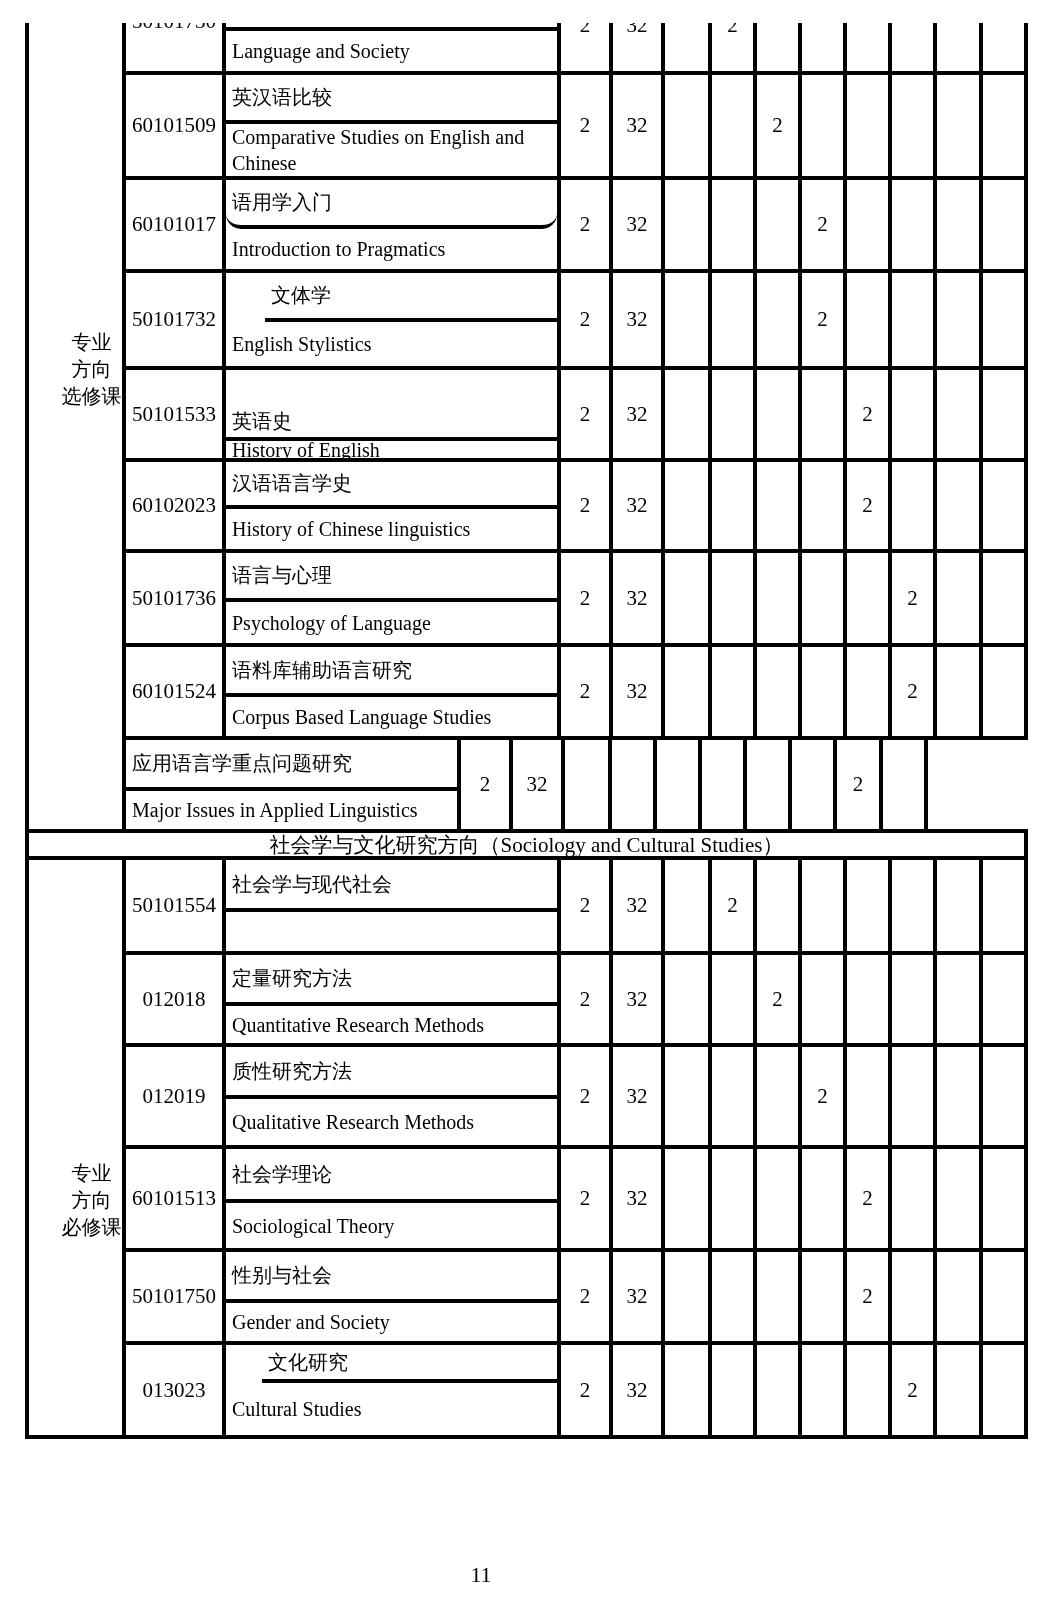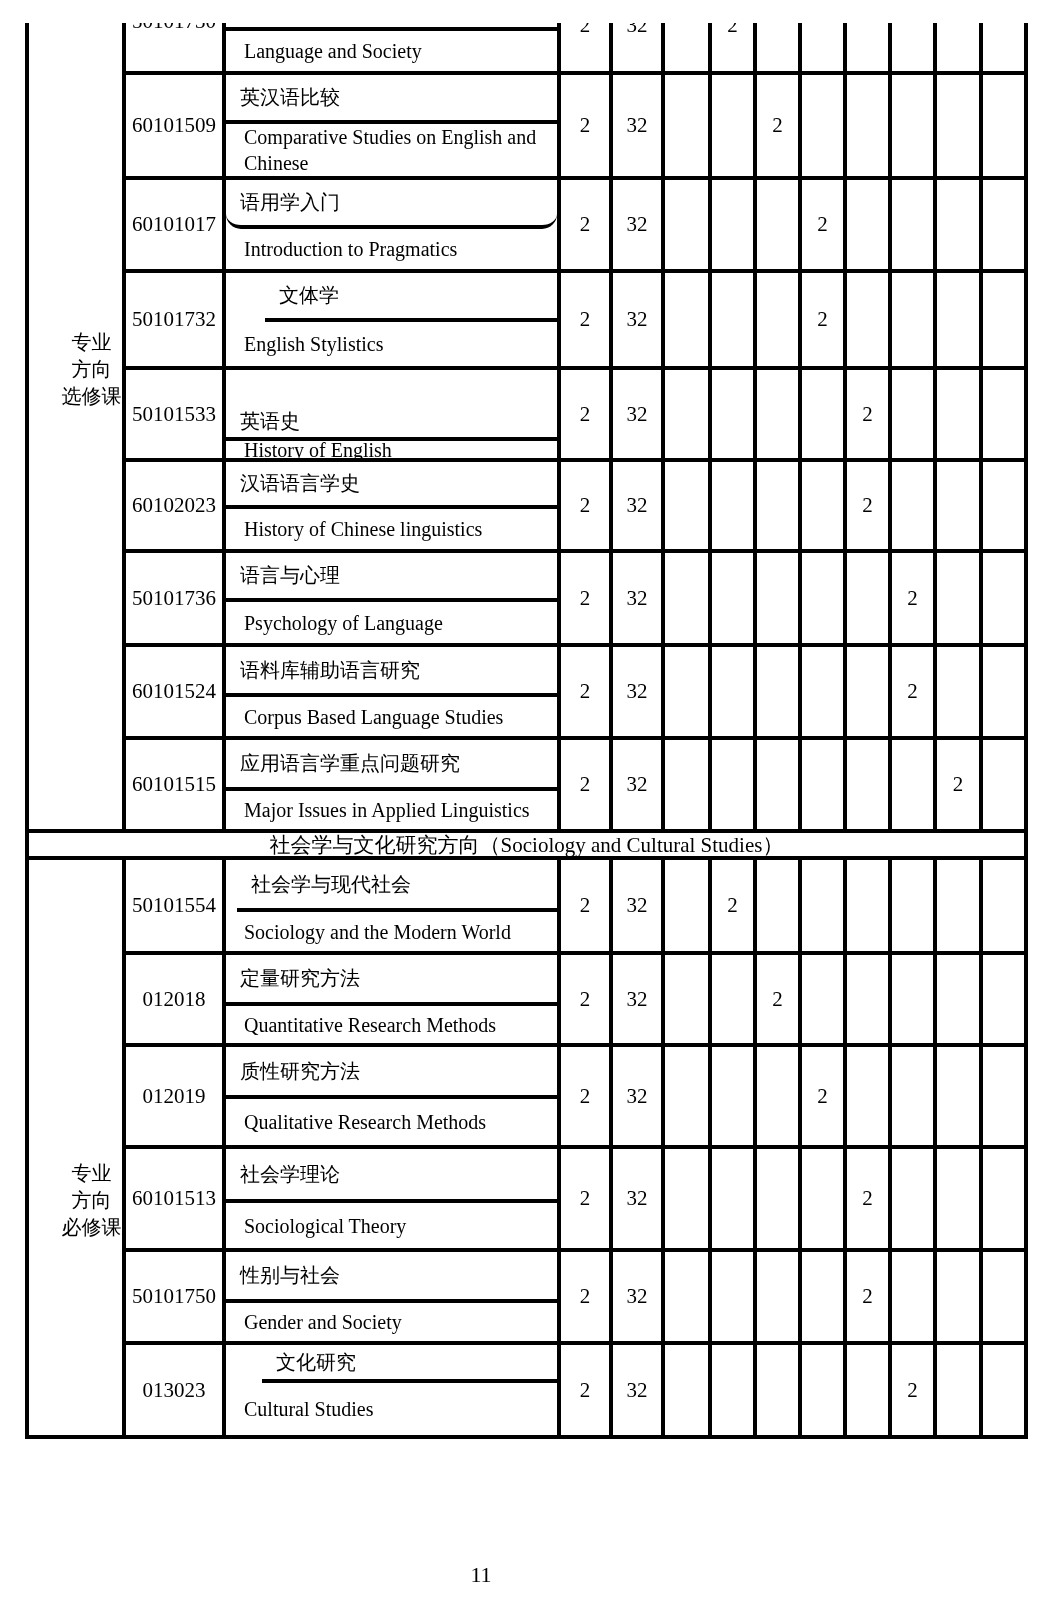--- a/index.html
+++ b/index.html
@@ -11,23 +11,23 @@
   .section{display:flex;}
   .catcell{width:97px;box-sizing:border-box;border-right:4px solid #000;border-bottom:4px solid #000;position:relative;}
   .catlabel{position:absolute;left:16px;width:93px;text-align:center;font-size:20px;line-height:27px;}
   .rows{width:902px;}
   .row{display:flex;box-sizing:border-box;border-bottom:4px solid #000;width:902px;}
   .cell{box-sizing:border-box;border-right:4px solid #000;display:flex;align-items:center;justify-content:center;
         font-size:21px;overflow:hidden;}
   .c-code{width:100px;}
   .c-name{width:335px;display:flex;flex-direction:column;align-items:stretch;justify-content:flex-start;}
   .cn{box-sizing:border-box;border-bottom:4px solid #000;display:flex;align-items:center;
-      padding-left:14px;font-size:20px;overflow:hidden;}
+      padding-left:6px;font-size:20px;overflow:hidden;}
   .en{flex:1;display:flex;align-items:center;padding-left:6px;padding-right:4px;
-      font-size:20px;line-height:26px;overflow:hidden;margin-left:12px;}
+      font-size:20px;line-height:26px;overflow:hidden;}
   .c-cred{width:52px;}
   .c-hrs{width:52px;}
   .c-s1{width:47px;}
   .c-s{width:45px;}
   .c-s7{width:46px;}
   .c-s8{width:45px;}
   
   .row.clipped .c-code{position:relative;}
   .row.clipped .c-code .v{position:absolute;top:31px;left:0;right:0;text-align:center;line-height:22px;}
   .divider-row{box-sizing:border-box;width:999px;height:27px;border-right:4px solid #000;border-bottom:4px solid #000;
@@ -397,23 +397,20 @@
               </div>
             <div class="cell c-s7">
                 <span></span>
               </div>
             <div class="cell c-s8">
                 <span></span>
               </div>
           </div>
 
           <div class="row" style="height:93px;">
-            <div class="cell c-code">
-                <span>60101515</span>
-              </div>
             <div class="cell c-name">
               <div class="cn" style="height:51px;">
                   <span>应用语言学重点问题研究</span>
                 </div>
               <div class="en">
                   <span>Major Issues in Applied Linguistics</span>
                 </div>
             </div>
             <div class="cell c-cred">
                 <span>2</span>
@@ -462,25 +459,22 @@
             <div>必修课</div>
           </div>
         </div>
         <div class="rows">
 
           <div class="row" style="height:95px;">
             <div class="cell c-code">
                 <span>50101554</span>
               </div>
             <div class="cell c-name">
-              <div class="cn" style="height:52px;margin-left:11px;">
+              <div class="cn" style="height:52px;">
                   <span>社会学与现代社会</span>
-                </div>
-              <div class="en">
-                  <span>Sociology and the Modern World</span>
                 </div>
             </div>
             <div class="cell c-cred">
                 <span>2</span>
               </div>
             <div class="cell c-hrs">
                 <span>32</span>
               </div>
             <div class="cell c-s1">
                 <span></span>

